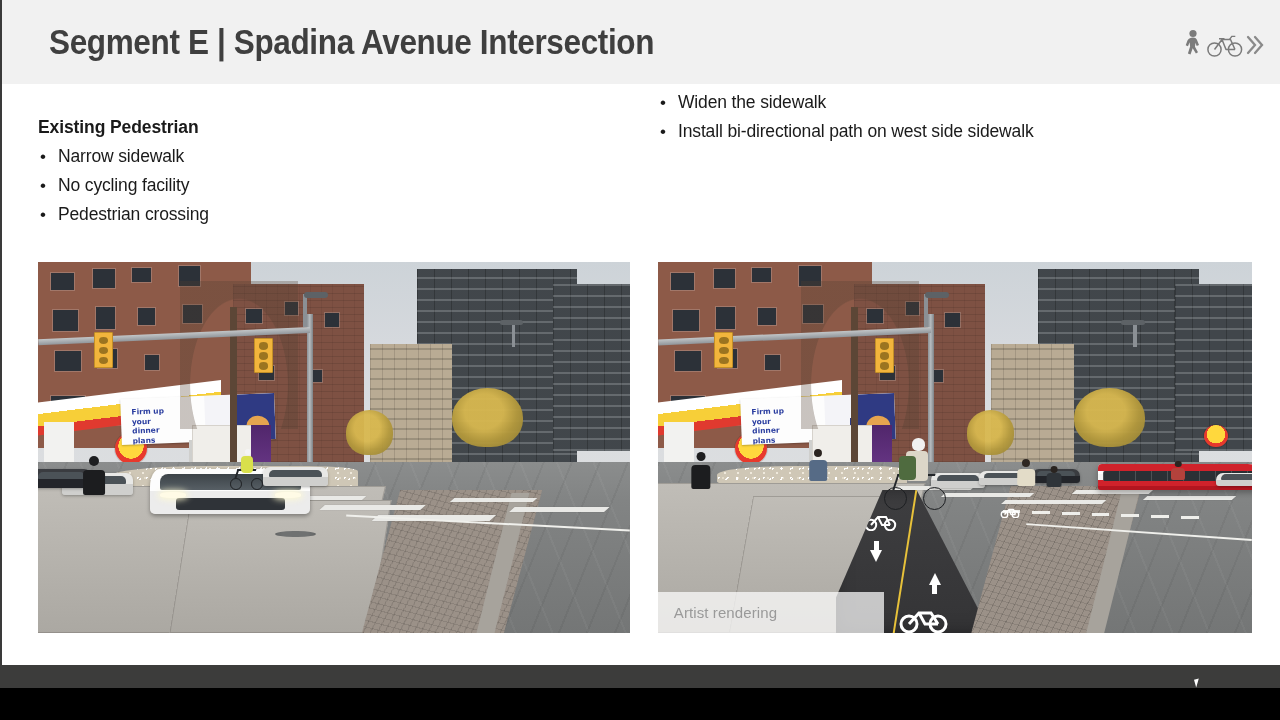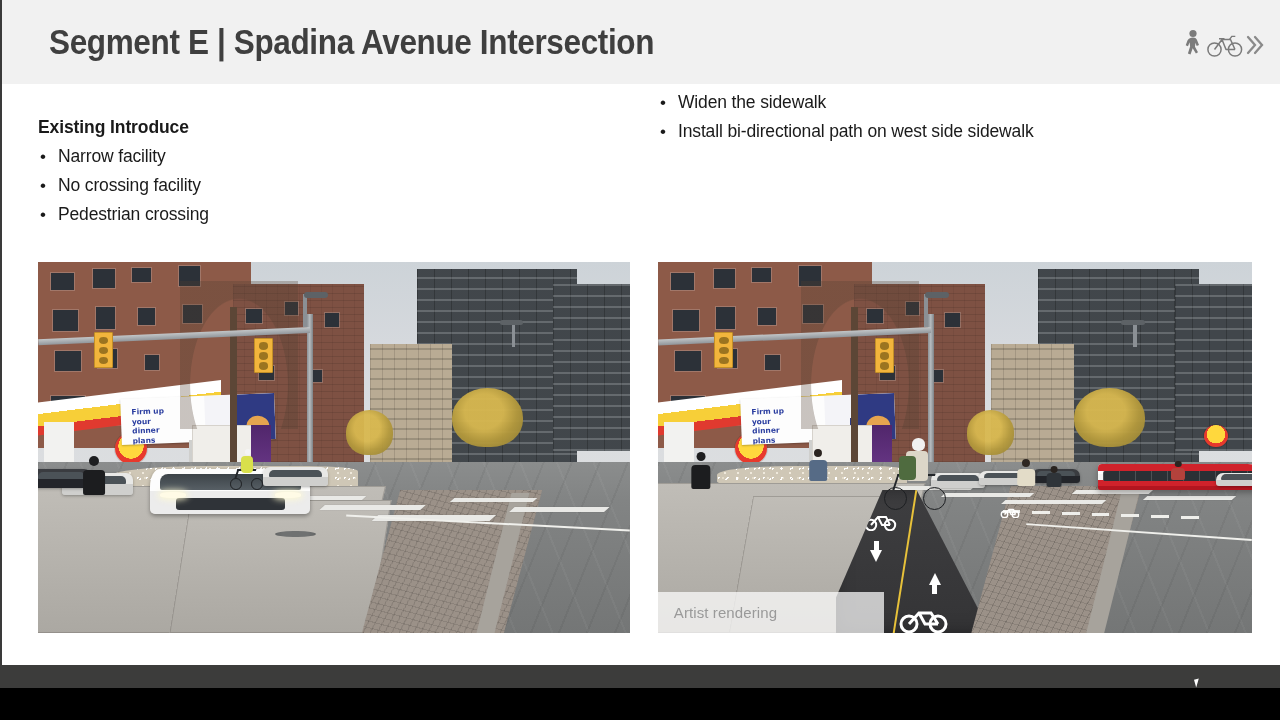--- a/index.html
+++ b/index.html
@@ -487,24 +487,24 @@
           <path d="M2 5 L9 13 L2 21" fill="none" stroke="#8a8a8a" stroke-width="2.3" stroke-linecap="round"></path>
           <path d="M9 5 L16 13 L9 21" fill="none" stroke="#8a8a8a" stroke-width="2.3" stroke-linecap="round"></path>
         </svg>
       </span>
     </div>
   </div>
 
   <div class="columns">
 
     <div class="col col-left">
-      <div class="col-heading">Existing Introduce</div>
+      <div class="col-heading">Existing Pedestrian</div>
       <ul class="bullets">
-        <li>Narrow facility</li>
-        <li>No crossing facility</li>
+        <li>Narrow sidewalk</li>
+        <li>No cycling facility</li>
         <li>Pedestrian crossing</li>
       </ul>
 
       <div class="photo photo-left">
         <div class="sky"></div>
 
         <div class="brick">
           <div class="win" style="left:6%;top:6%;width:11%;height:9%"></div>
           <div class="win" style="left:26%;top:4%;width:10%;height:10%"></div>
           <div class="win" style="left:44%;top:3%;width:9%;height:8%"></div>

